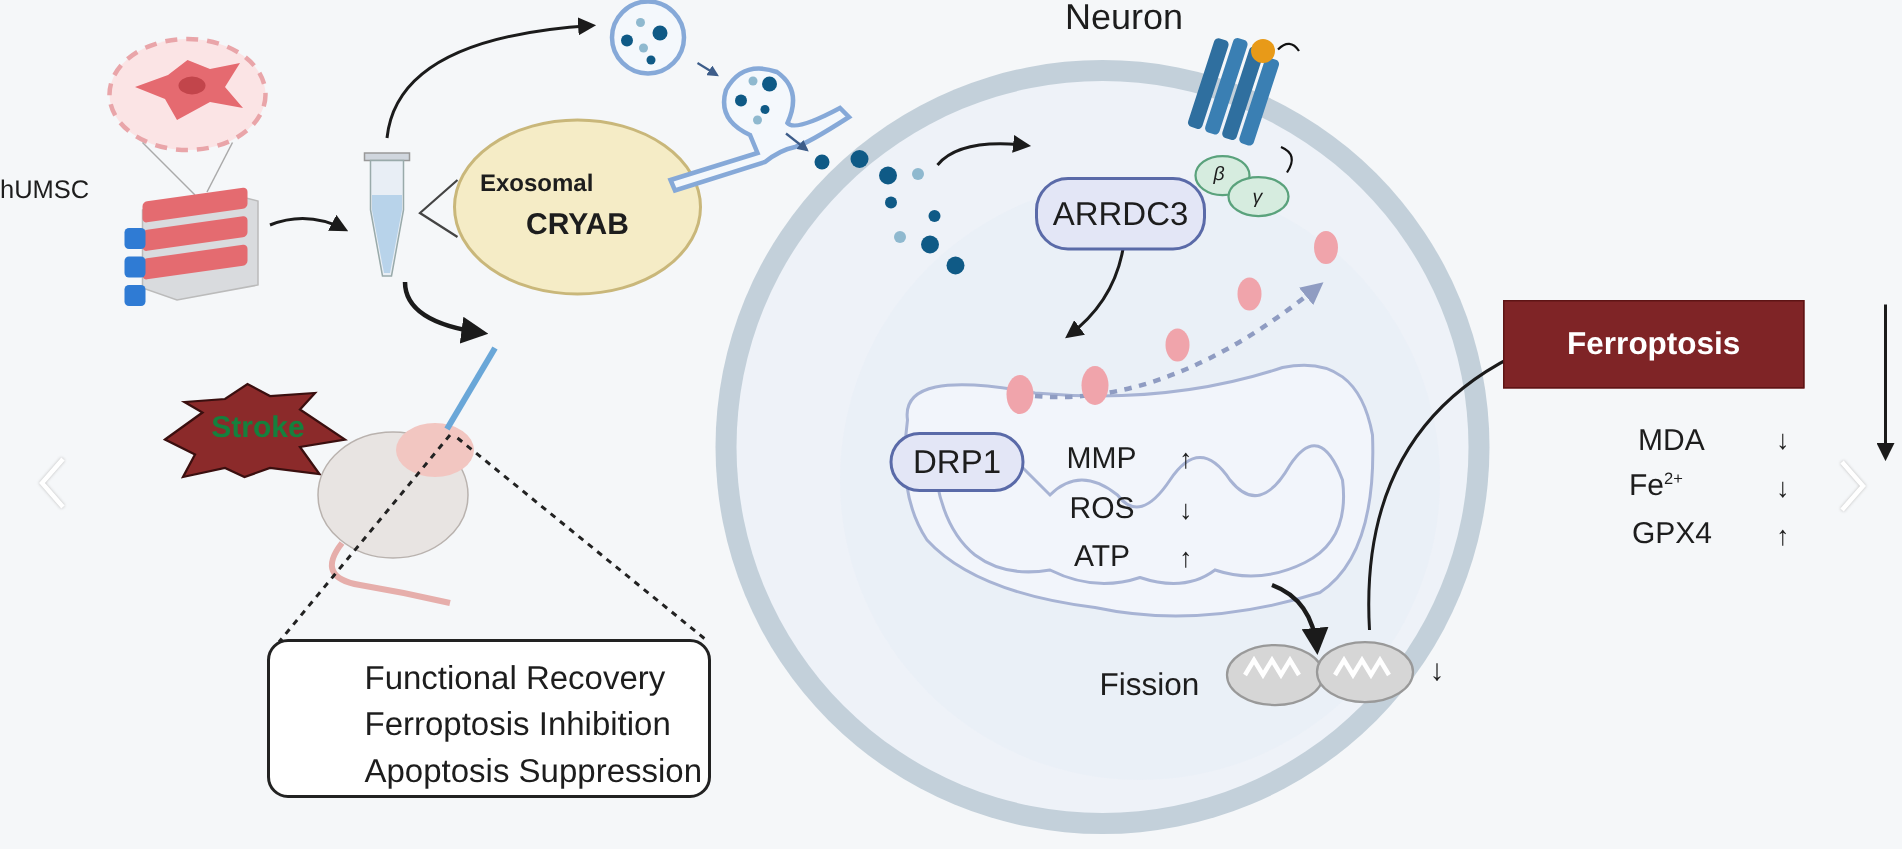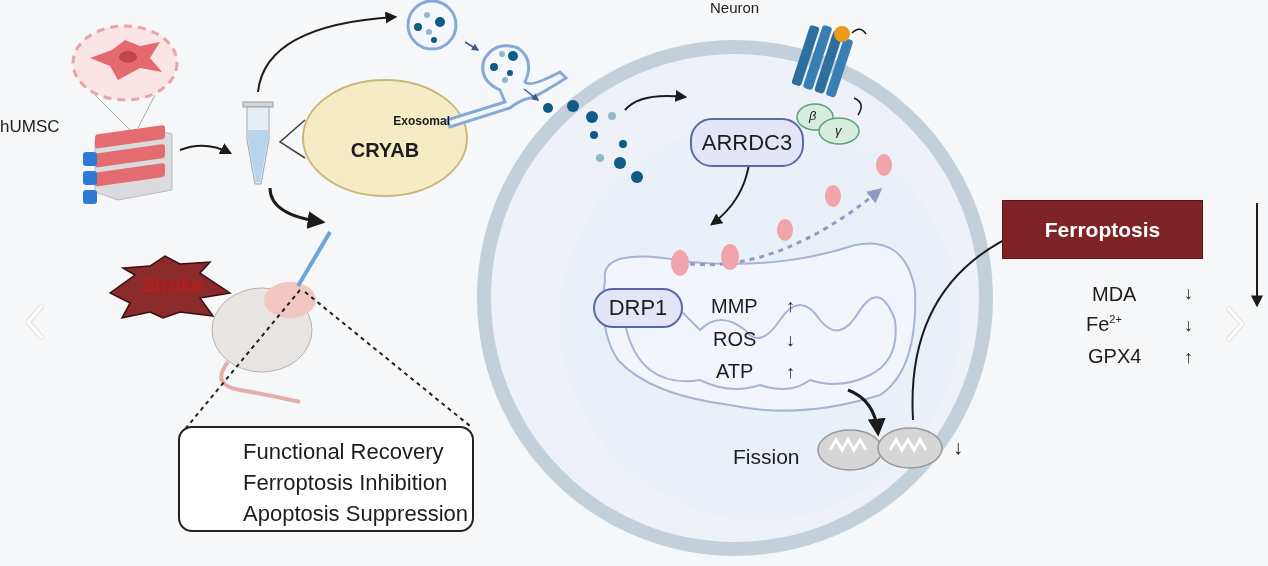--- a/index.html
+++ b/index.html
@@ -152,24 +152,24 @@
     <ellipse cx="262" cy="330" rx="50" ry="42" fill="#e8e4e2" stroke="#b9b2ae"></ellipse>
     <ellipse cx="290" cy="300" rx="26" ry="18" fill="#f2c6c1"></ellipse>
     <path d="M228,362 Q210,385 240,390 Q270,395 300,402" fill="none" stroke="#e6aeab" stroke-width="4"></path>
     <line x1="298" y1="286" x2="330" y2="232" stroke="#6aa7d8" stroke-width="4"></line>
   </g>
   <line x1="300" y1="290" x2="186" y2="428" stroke="#222" stroke-width="2" stroke-dasharray="4 4"></line>
   <line x1="305" y1="292" x2="470" y2="426" stroke="#222" stroke-width="2" stroke-dasharray="4 4"></line>
 </svg>
 
 <div class="lbl" style="left:0;top:118px;font-size:17px;">hUMSC</div>
-<div class="lbl bold" style="left:320px;top:115px;width:130px;text-align:right;font-size:12px;">Exosomal</div>
+<div class="lbl bold" style="left:320px;top:115px;width:130px;text-align:left;font-size:16px;">Exosomal</div>
 <div class="lbl bold" style="left:320px;top:140px;width:130px;text-align:center;font-size:20px;">CRYAB</div>
-<div class="lbl bold" style="left:122px;top:275px;width:100px;text-align:center;color:#b91c1c;font-size:20px;">Stroke</div>
-<div class="lbl" style="left:710px;top:0;font-size:15px;">Neuron</div>
+<div class="lbl bold" style="left:122px;top:275px;width:100px;text-align:center;color:#15803d;font-size:20px;">Stroke</div>
+<div class="lbl" style="left:710px;top:0;font-size:24px;">Neuron</div>
 
 <div class="pill" style="left:690px;top:70px;width:110px;height:45px;">
   <span>ARRDC3</span>
 </div>
 <div class="lbl" style="left:809px;top:109px;font-size:13px;font-style:italic;">β</div>
 <div class="lbl" style="left:835px;top:124px;font-size:13px;font-style:italic;">γ</div>
 
 <div class="pill" style="left:593px;top:240px;width:86px;height:36px;font-size:22px;">
   <span>DRP1</span>
 </div>

